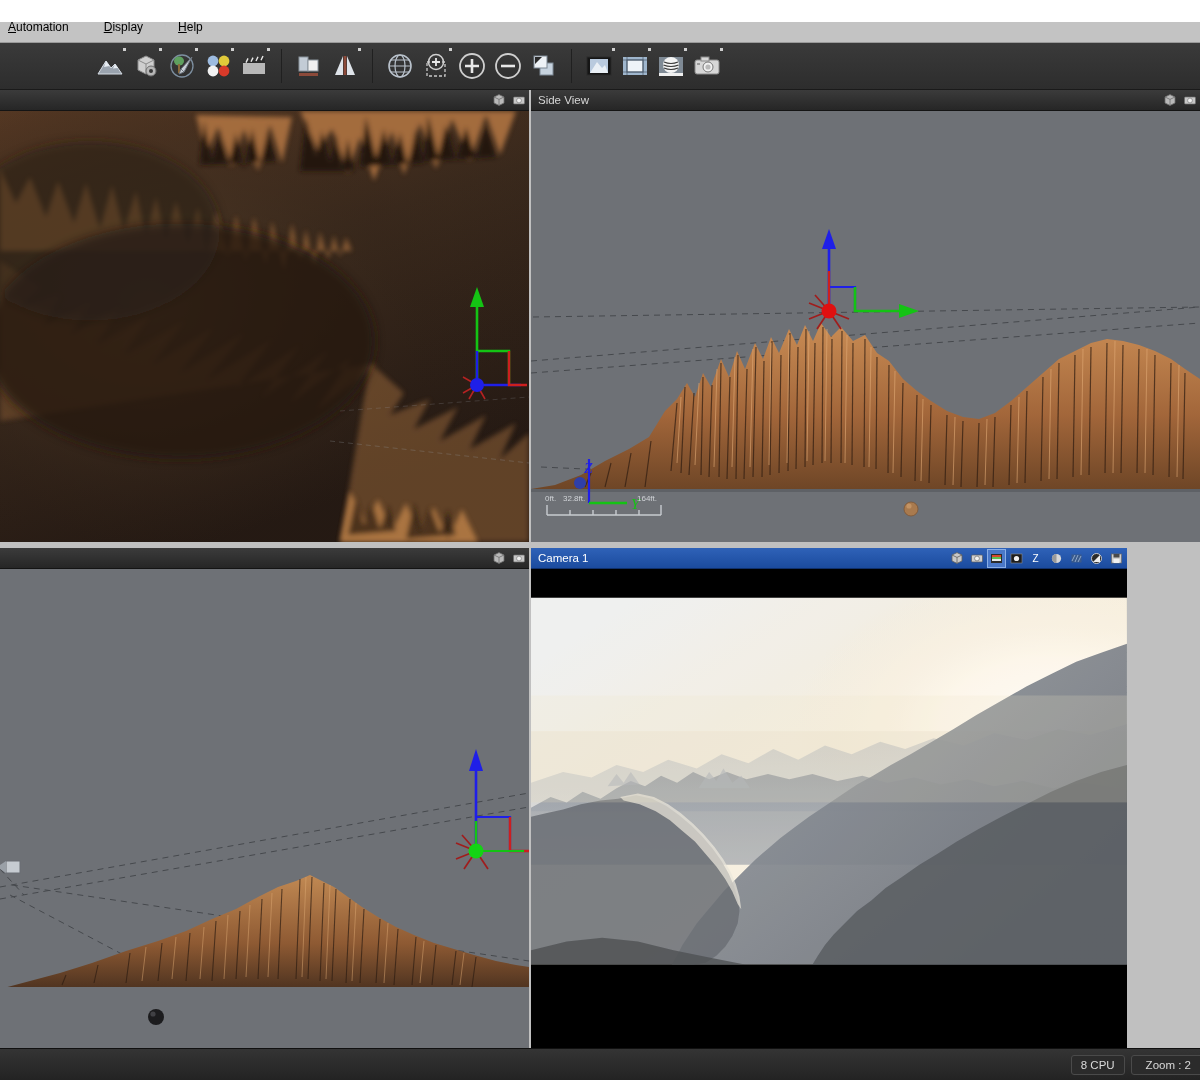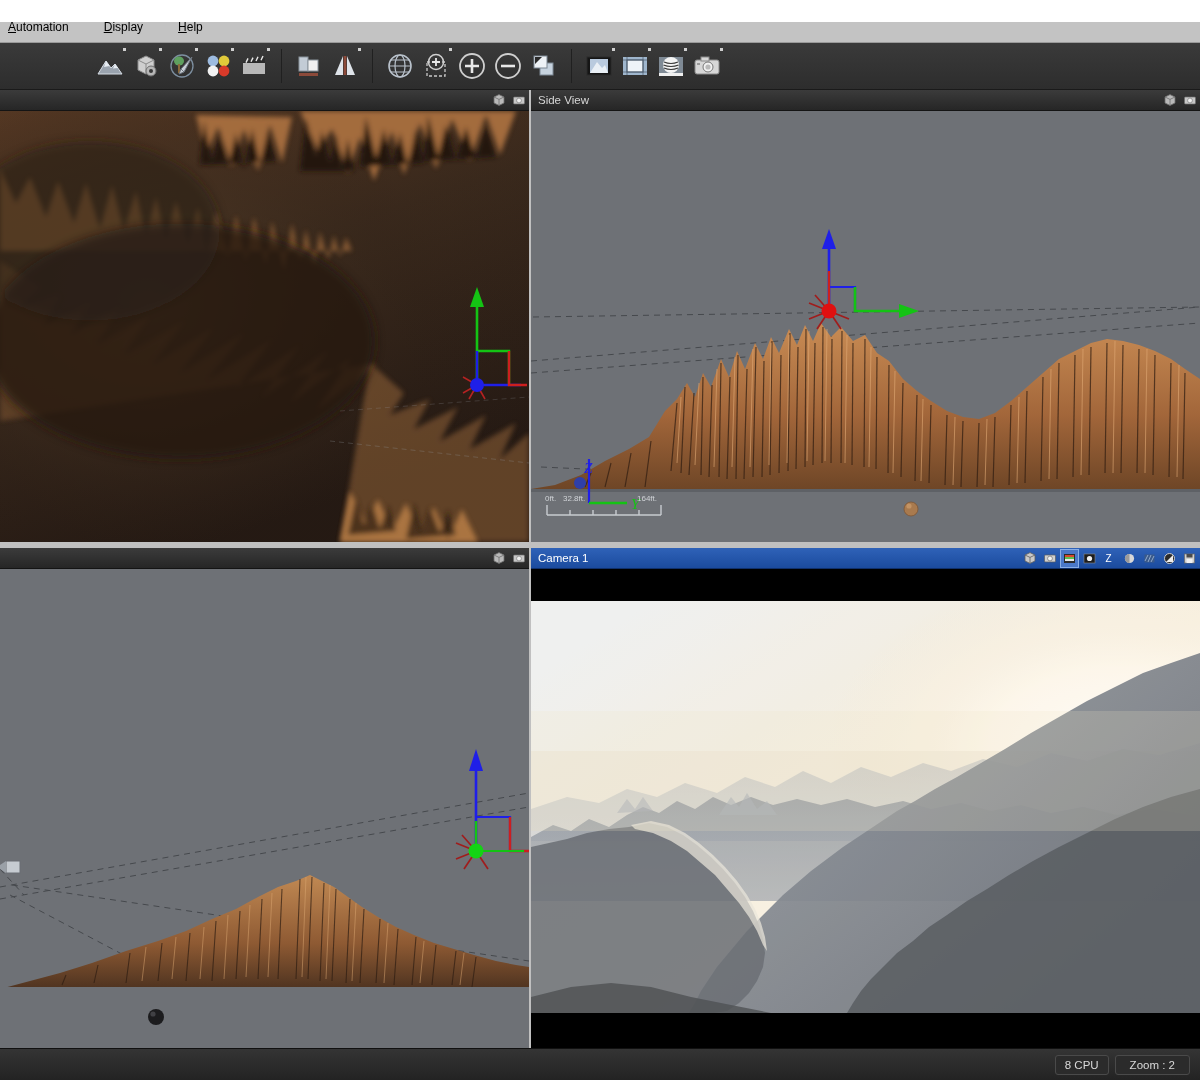--- a/index.html
+++ b/index.html
@@ -90,32 +90,32 @@
     width: 17px; height: 17px;
     display: flex; align-items: center; justify-content: center;
     cursor: pointer;
   }
   .vp-hico.sel { background: #4a78c8; outline: 1px solid #89aee6; }
   .vp-body { position: absolute; top: 21px; left: 0; right: 0; bottom: 0; }
 
   .vp-tl { left: 0; top: 90px; width: 529px; height: 452px; }
   .vp-tr { left: 531px; top: 90px; width: 669px; height: 452px; }
   .vp-bl { left: 0; top: 548px; width: 529px; height: 500px; }
-  .vp-br { left: 531px; top: 548px; width: 669px; height: 500px; }
+  .vp-br { left: 531px; top: 548px; width: 596px; height: 500px; }
 
   
   .scene { position: absolute; inset: 0; }
 
   
   .statusbar {
     position: absolute; left: 0; bottom: 0; width: 1200px; height: 32px;
     background: linear-gradient(#343434, #232323);
     border-top: 1px solid #111;
     display: flex; align-items: center; justify-content: flex-end;
-    padding-right: 16px;
+    padding-right: 0px;
   }
   .status-chip {
     font-size: 11.5px; color: #d9d9d9;
     background: #2b2b2b;
     border: 1px solid #4a4a4a;
     border-radius: 3px;
     padding: 3px 9px;
     margin-right: 6px;
     white-space: nowrap;
   }

